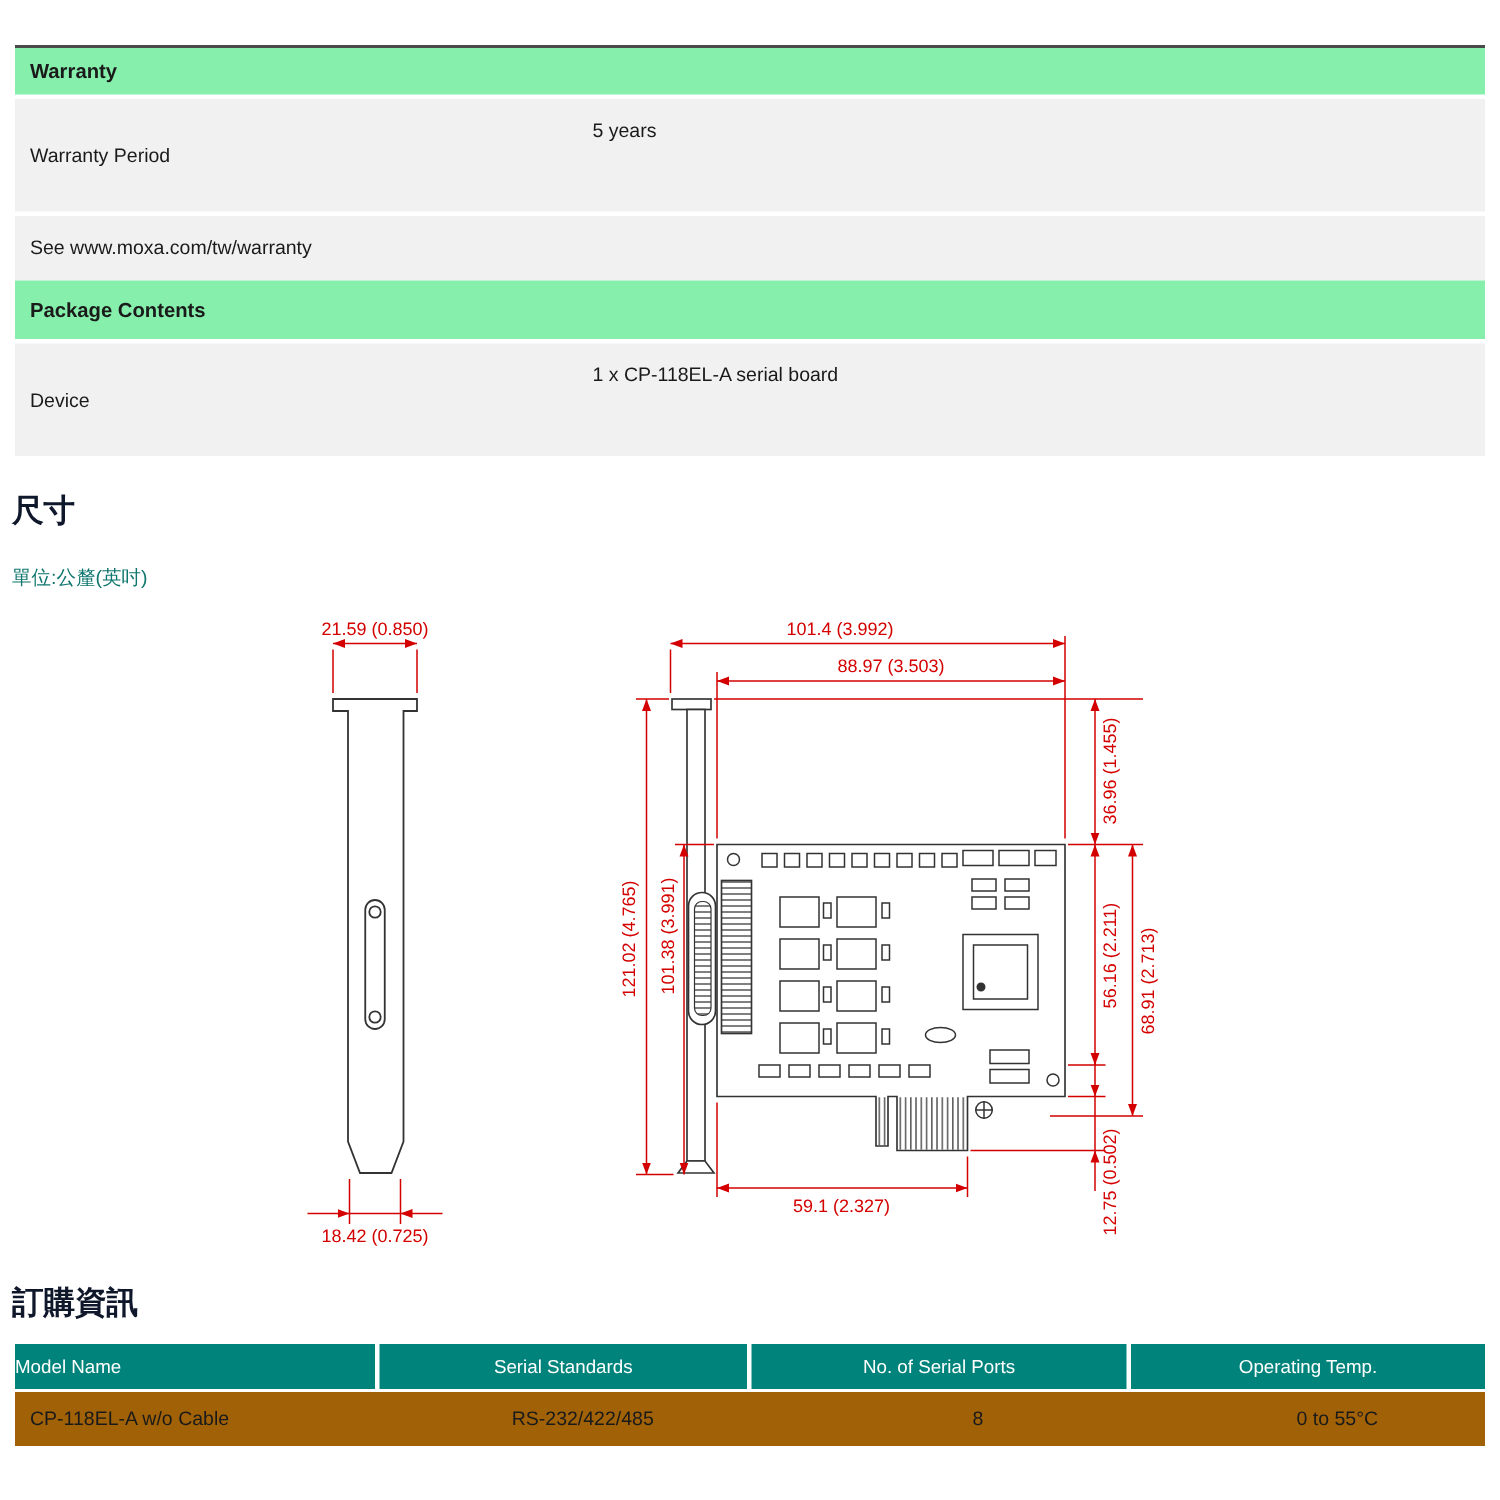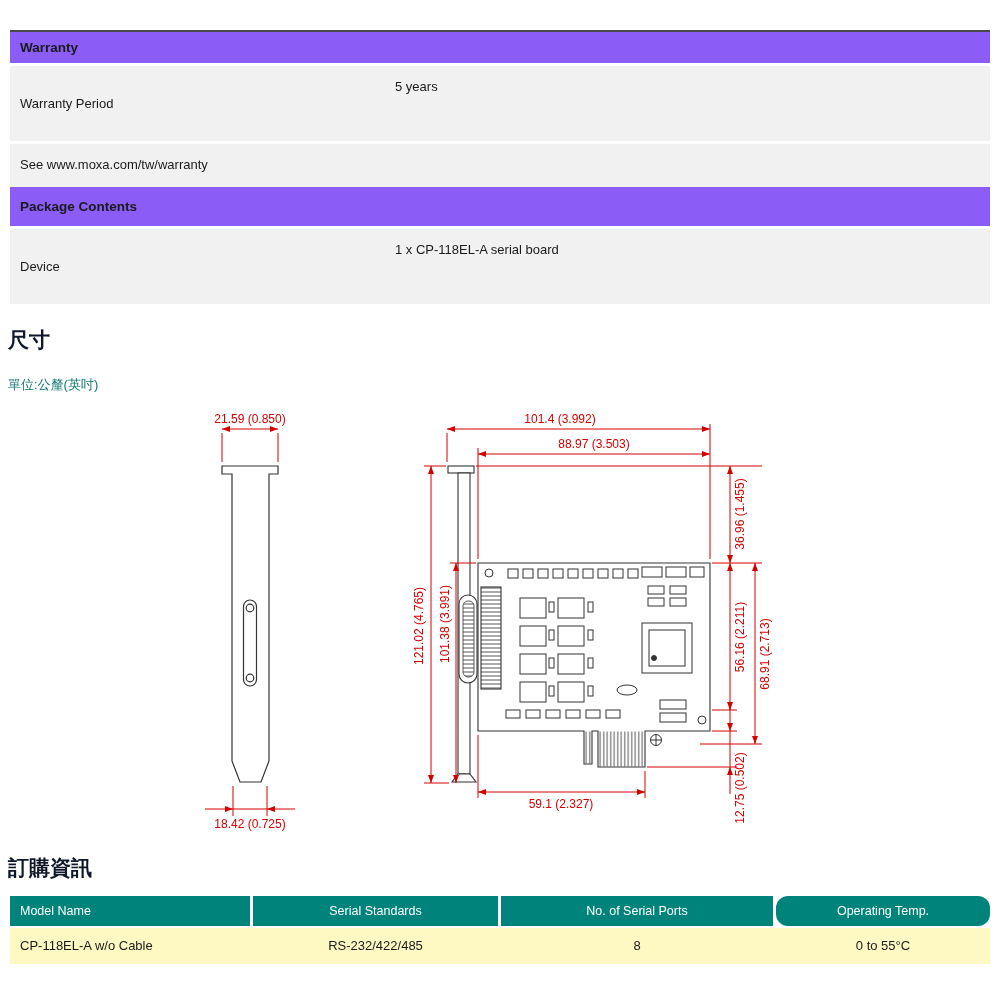--- a/index.html
+++ b/index.html
@@ -4,41 +4,41 @@
 <style>
   html,body{margin:0;padding:0;}
   body{
     width:1000px;height:1000px;background:#ffffff;
     font-family:"Liberation Sans","DejaVu Sans",sans-serif;
     color:#1a1a1a;overflow:hidden;
   }
   
   .spec-table{margin:30px 10px 0;border-top:2px solid #4a4a4a;}
   .srow{display:flex;background:#f1f1f1;margin-top:3px;}
-  .srow.section{background:#8b5cf6;margin-top:0;}
+  .srow.section{background:#86efac;margin-top:0;}
   .scell-label{width:375px;box-sizing:border-box;padding:30px 10px;font-size:13px;}
   .scell-value{flex:1;padding:12px 10px;font-size:13px;line-height:1.45;}
   .srow.section .scell-label{font-weight:bold;font-size:13.5px;padding:8px 10px;}
   .srow.section.big .scell-label{padding:12px 10px;}
   
   .sec-heading{color:#0f172a;font-size:21px;font-weight:bold;margin:22px 8px 0;}
   .unit-note{font-size:13px;margin:22px 8px 0;color:#0f766e;}
   
   .drawing{position:relative;height:436px;margin-top:2px;}
   .drawing svg{position:absolute;left:0;top:0;}
   
   .order-table{margin:14px 10px 0;font-size:13px;}
   .order-head{display:flex;gap:3px;}
   .oh-cell{background:#00837b;color:#ffffff;height:30px;line-height:30px;
            text-align:center;font-size:12.5px;box-sizing:border-box;}
-  .oh-cell.first{text-align:left;padding-left:10px;}
-  .order-row{display:flex;gap:3px;background:#fef9c3;margin-top:2px;}
+  .oh-cell.first{text-align:left;}
+  .order-row{display:flex;gap:16px;background:#a16207;margin-top:2px;}
   .or-cell{height:36px;line-height:36px;text-align:center;box-sizing:border-box;}
   .or-cell.first{text-align:left;padding-left:10px;}
-  .w1{width:240px;}.w2{width:245px;}.w3{width:272px;}.w4{flex:1;border-radius:12px;}
+  .w1{width:240px;}.w2{width:245px;}.w3{width:250px;}.w4{flex:1;}
 </style>
 </head>
 <body>
 
 <div class="spec-table">
   <div class="srow section">
     <div class="scell-label">Warranty</div>
   </div>
   <div class="srow">
     <div class="scell-label">Warranty Period</div>

